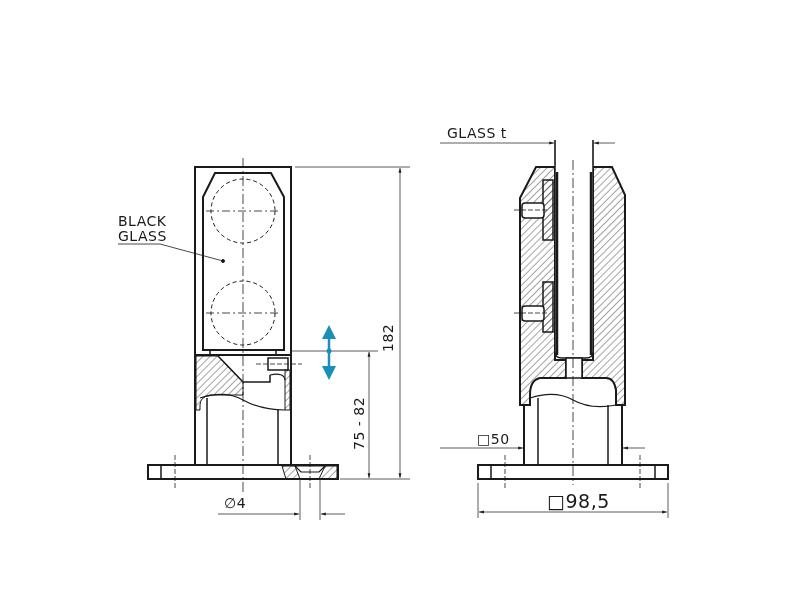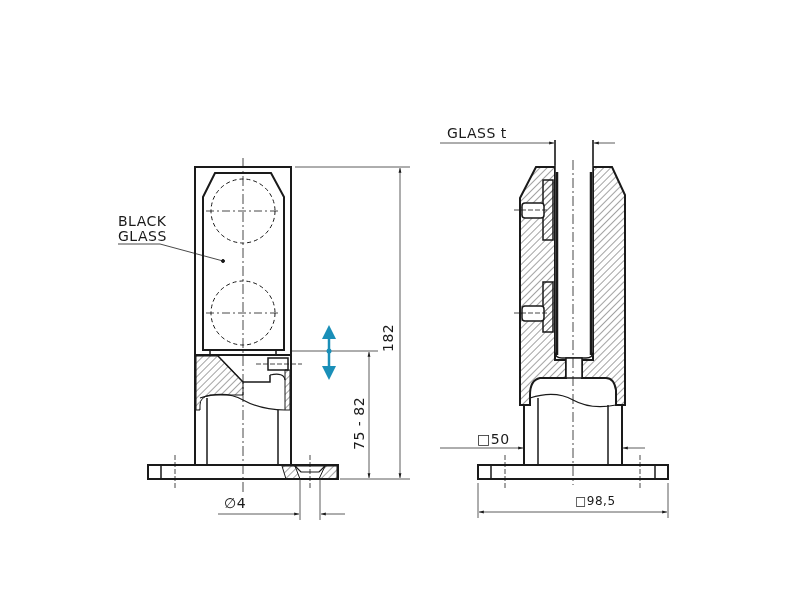--- a/index.html
+++ b/index.html
@@ -137,13 +137,13 @@
   </g>
 </svg>
 
 <div class="lbl" style="left:118px;top:214px;font-size:14px;">BLACK</div>
 <div class="lbl" style="left:118px;top:229px;font-size:14px;">GLASS</div>
 <div class="lbl rot" style="left:381px;top:352px;font-size:14px;">182</div>
 <div class="lbl rot" style="left:352px;top:450px;font-size:14px;">75 - 82</div>
 <div class="lbl" style="left:224px;top:496px;font-size:14px;">∅4</div>
 <div class="lbl" style="left:447px;top:126px;font-size:14px;">GLASS t</div>
 <div class="lbl" style="left:477px;top:432px;font-size:14px;">□50</div>
-<div class="lbl" style="left:547px;top:494px;font-size:12px;margin-left:28px;">□98,5</div>
+<div class="lbl" style="left:547px;top:494px;font-size:19px;">□98,5</div>
 
 </body></html>

